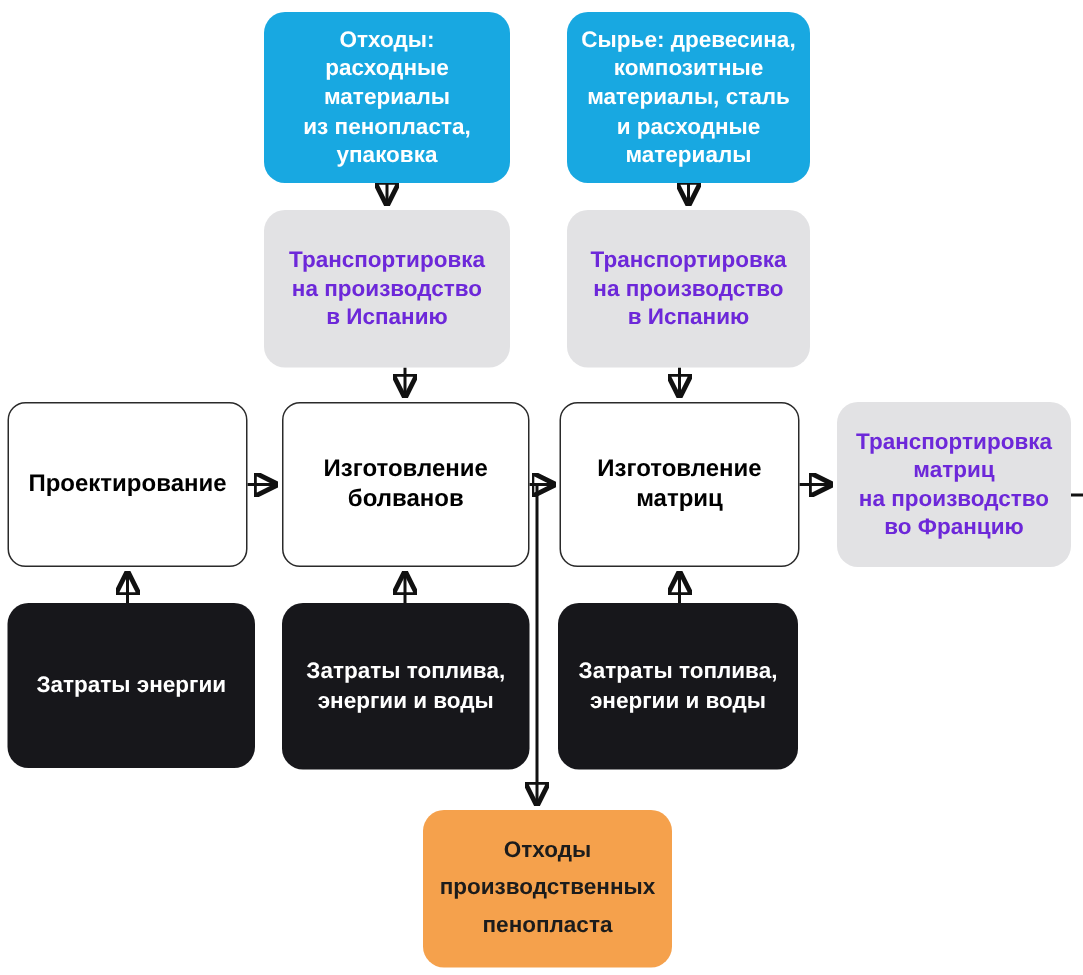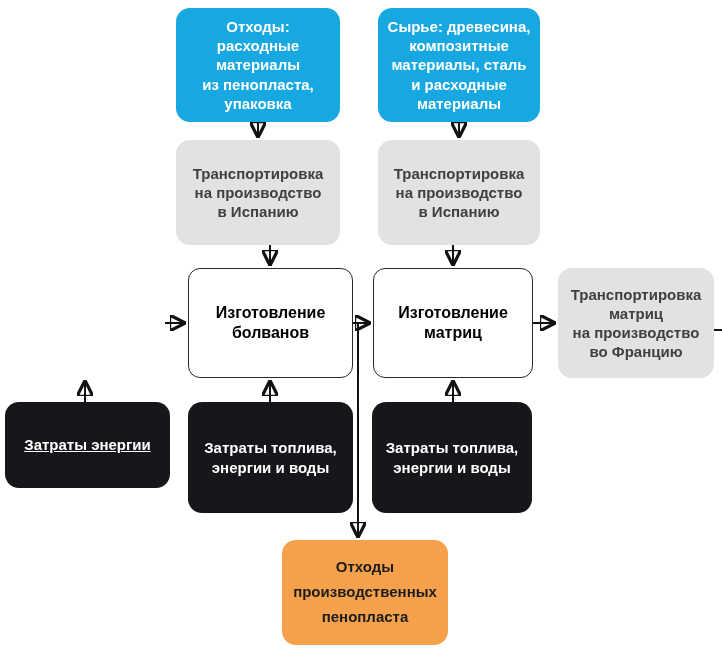--- a/index.html
+++ b/index.html
@@ -28,21 +28,21 @@
     line-height: 1.28;
   }
   .box.blue {
     background: #18a8e1;
     color: #ffffff;
     font-weight: 700;
     font-size: 15px;
   }
   .box.gray {
     background: #e2e2e4;
-    color: #404040;
+    color: #6d28d9;
     font-weight: 700;
     font-size: 15px;
   }
   .box.white {
     background: #ffffff;
     color: #000000;
     font-weight: 600;
     font-size: 16px;
     border: 1.5px solid #2a2a2a;
     border-radius: 12px;
@@ -109,33 +109,34 @@
 материалы</div>
 
   <div class="box gray" style="left:176px; top:140px; width:164px; height:105px;">Транспортировка
 на производство
 в Испанию</div>
 
   <div class="box gray" style="left:378px; top:140px; width:162px; height:105px;">Транспортировка
 на производство
 в Испанию</div>
 
+  <div class="box white" style="left:5px; top:268px; width:160px; height:110px;">Проектирование</div>
 
   <div class="box white" style="left:188px; top:268px; width:165px; height:110px;">Изготовление
 болванов</div>
 
   <div class="box white" style="left:373px; top:268px; width:160px; height:110px;">Изготовление
 матриц</div>
 
   <div class="box gray" style="left:558px; top:268px; width:156px; height:110px;">Транспортировка
 матриц
 на производство
 во Францию</div>
 
-  <div class="box black" style="left:5px; top:402px; width:165px; height:86px;text-decoration:underline;">Затраты энергии</div>
+  <div class="box black" style="left:5px; top:402px; width:165px; height:110px;">Затраты энергии</div>
 
   <div class="box black" style="left:188px; top:402px; width:165px; height:111px;">Затраты топлива,
 энергии и воды</div>
 
   <div class="box black" style="left:372px; top:402px; width:160px; height:111px;">Затраты топлива,
 энергии и воды</div>
 
   <div class="box orange" style="left:282px; top:540px; width:166px; height:105px;">Отходы
 производственных
 пенопласта</div>

